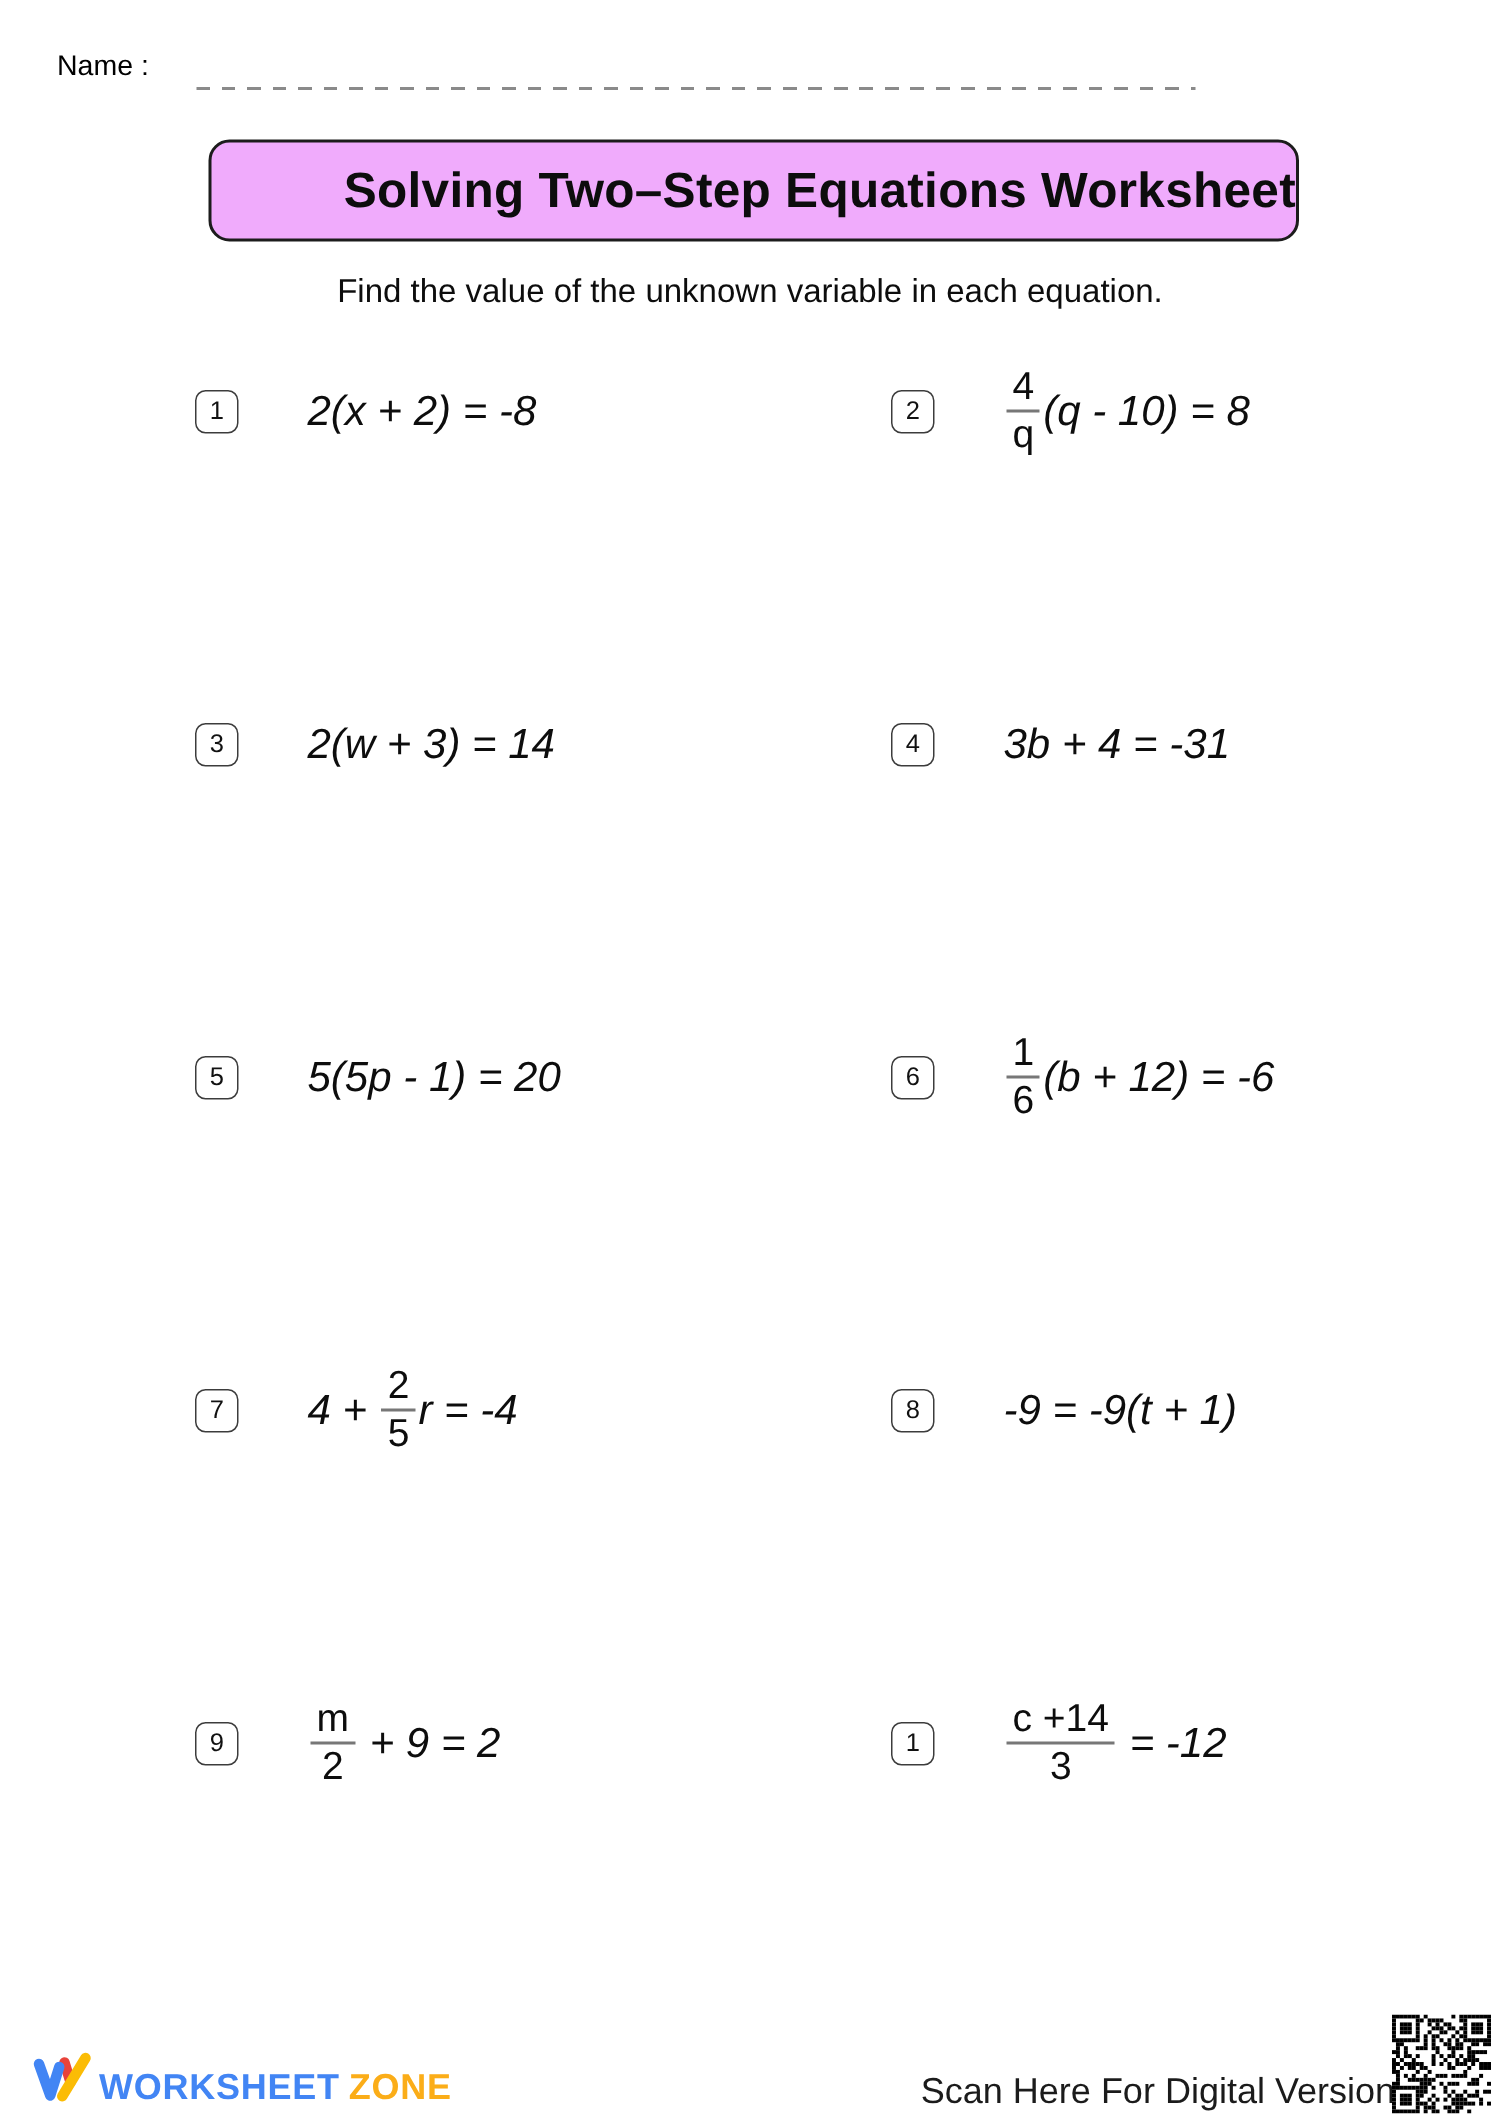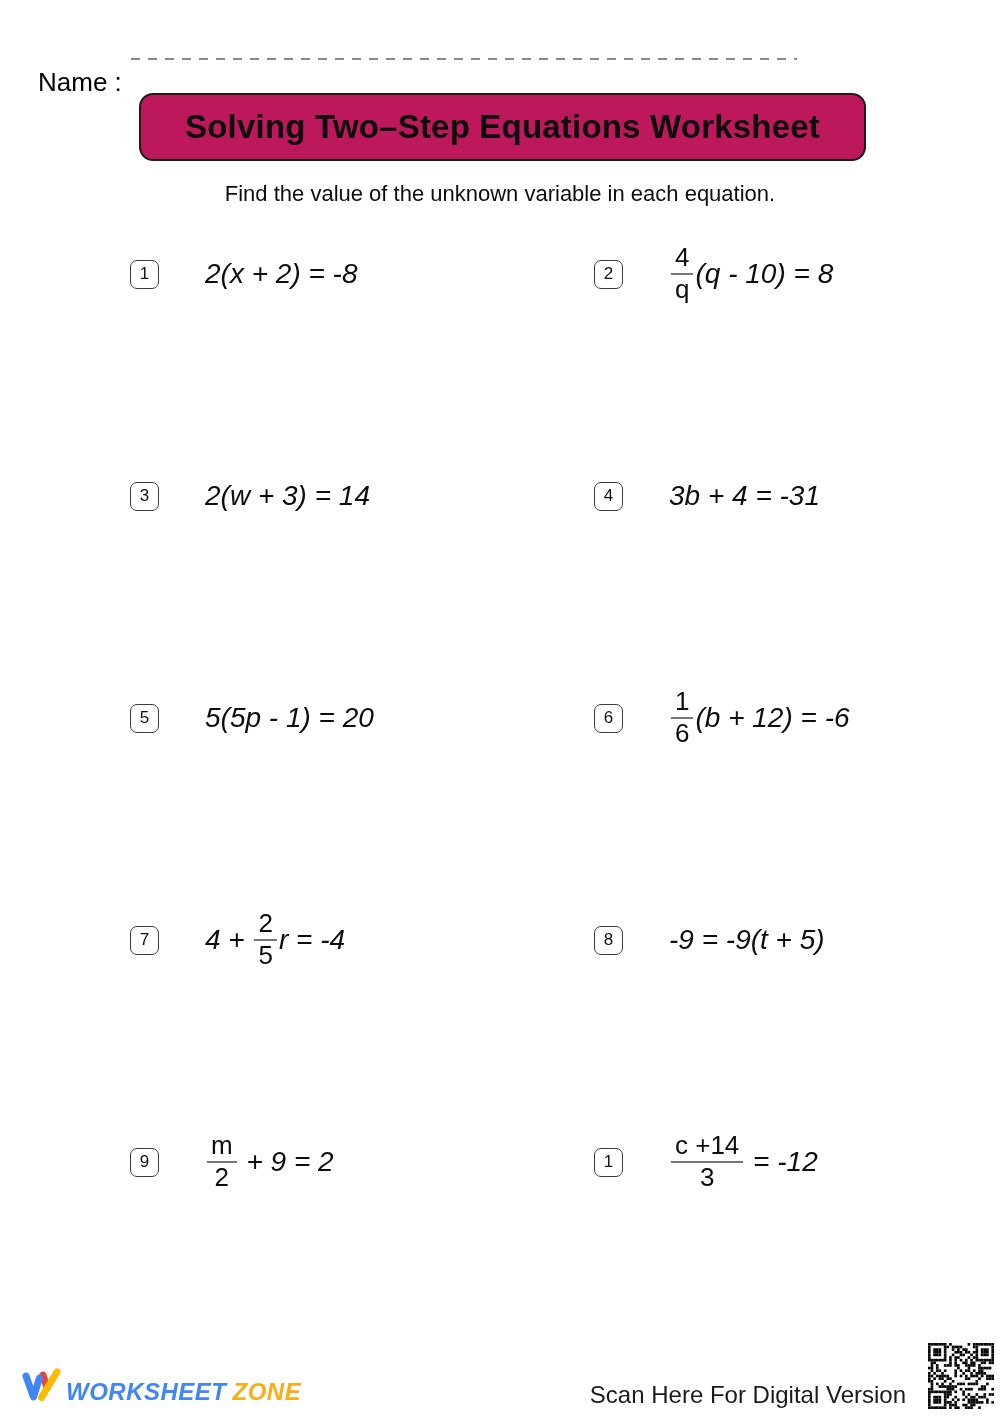--- a/index.html
+++ b/index.html
@@ -1,30 +1,30 @@
 <!DOCTYPE html>
 <html><head>
 <meta charset="utf-8">
 <style>
   html,body{margin:0;padding:0;background:#ffffff;}
   .page{
     position:relative;width:1000px;height:1416px;background:#ffffff;overflow:hidden;
     font-family:"Liberation Sans", sans-serif;color:#111;
   }
   
-  .name-label{position:absolute;left:38px;top:34px;font-size:26px;font-weight:500;color:#000;margin-top:33px;}
+  .name-label{position:absolute;left:38px;top:34px;font-size:19px;font-weight:500;color:#000;}
   .name-line{
     position:absolute;left:131px;top:58px;width:666px;height:2px;
     background:repeating-linear-gradient(to right,#8a8a8a 0 9px,transparent 9px 17px);
   }
   
   .title-box{
     position:absolute;left:139px;top:93px;width:723px;height:64px;
-    border:2.5px solid #1c1c1c;border-radius:14px;background:#be185d;
-    display:flex;align-items:center;justify-content:center;
+    border:2.5px solid #1c1c1c;border-radius:14px;background:#f0abfc;
+    display:flex;align-items:center;justify-content:flex-end;
   }
   .title-text{font-size:33px;font-weight:bold;letter-spacing:.2px;color:#0d0d0d;white-space:nowrap;}
   .instruction{
     position:absolute;left:0;top:181px;width:1000px;text-align:center;
     font-size:22px;color:#0d0d0d;
   }
   
   .problem{position:absolute;display:flex;align-items:center;height:64px;}
   .c1{left:130px;} .c2{left:594px;}
   .r1{top:242px;} .r2{top:464px;} .r3{top:686px;} .r4{top:908px;} .r5{top:1130px;}
@@ -33,24 +33,24 @@
     display:flex;align-items:center;justify-content:center;
     font-size:17px;color:#111;background:#fff;box-sizing:border-box;
   }
   .eq{display:flex;align-items:center;margin-left:46px;font-size:28px;color:#0d0d0d;}
   .seg{white-space:pre;font-style:italic;}
   .frac{display:inline-flex;flex-direction:column;align-items:center;margin:0 2px;}
   .fnum,.fden{align-self:stretch;text-align:center;font-size:26px;line-height:1.15;padding:0 4px;white-space:pre;}
   .fden{border-top:2px solid #777;}
   
   .logo-mark{position:absolute;left:18px;top:1362px;width:48px;height:48px;}
-  .brand{position:absolute;left:66px;top:1378px;font-size:24px;font-weight:bold;letter-spacing:.5px;white-space:nowrap;font-style:italic;}
+  .brand{position:absolute;left:66px;top:1378px;font-size:24px;font-weight:bold;letter-spacing:.5px;white-space:nowrap;}
   .brand .w1{color:#4285F4;}
   .brand .w2{color:#FBAD18;margin-left:6px;}
-  .scan-text{position:absolute;right:94px;top:1381px;font-size:24px;color:#1b1b1b;white-space:nowrap;}
+  .scan-text{position:absolute;right:70px;top:1381px;font-size:24px;color:#1b1b1b;white-space:nowrap;}
   .qr{position:absolute;left:928px;top:1343px;width:66px;height:66px;background:#fff;}
   .qr svg{width:100%;height:100%;display:block;}
 </style>
 </head>
 <body>
 
 <div class="page">
 
   <div class="name-label">Name :</div>
   <div class="name-line"></div>
@@ -129,21 +129,21 @@
           <span class="fnum">2</span>
           <span class="fden">5</span>
         </span>
       <span class="seg">r = -4</span>
     </div>
   </div>
 
   <div class="problem c2 r4">
     <div class="numbox">8</div>
     <div class="eq">
-      <span class="seg">-9 = -9(t + 5)</span>
+      <span class="seg">-9 = -9(t + 1)</span>
 
       <span class="seg"></span>
     </div>
   </div>
 
   <div class="problem c1 r5">
     <div class="numbox">9</div>
     <div class="eq">
       <span class="seg"></span>
       <span class="frac">

